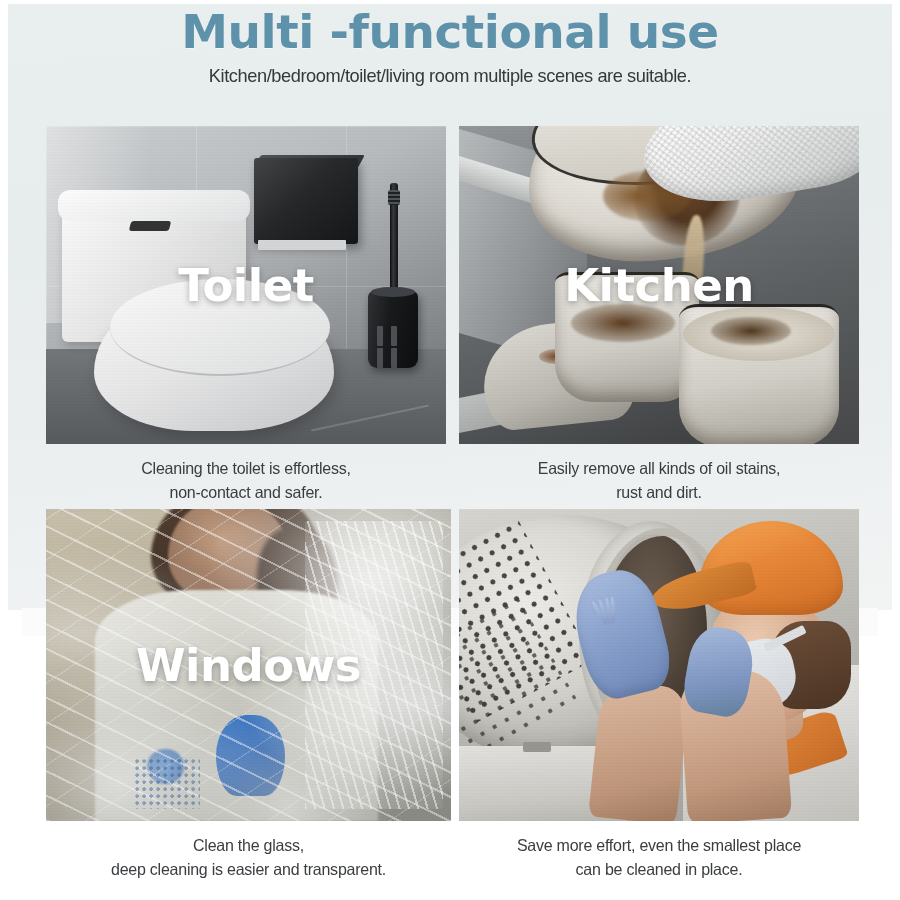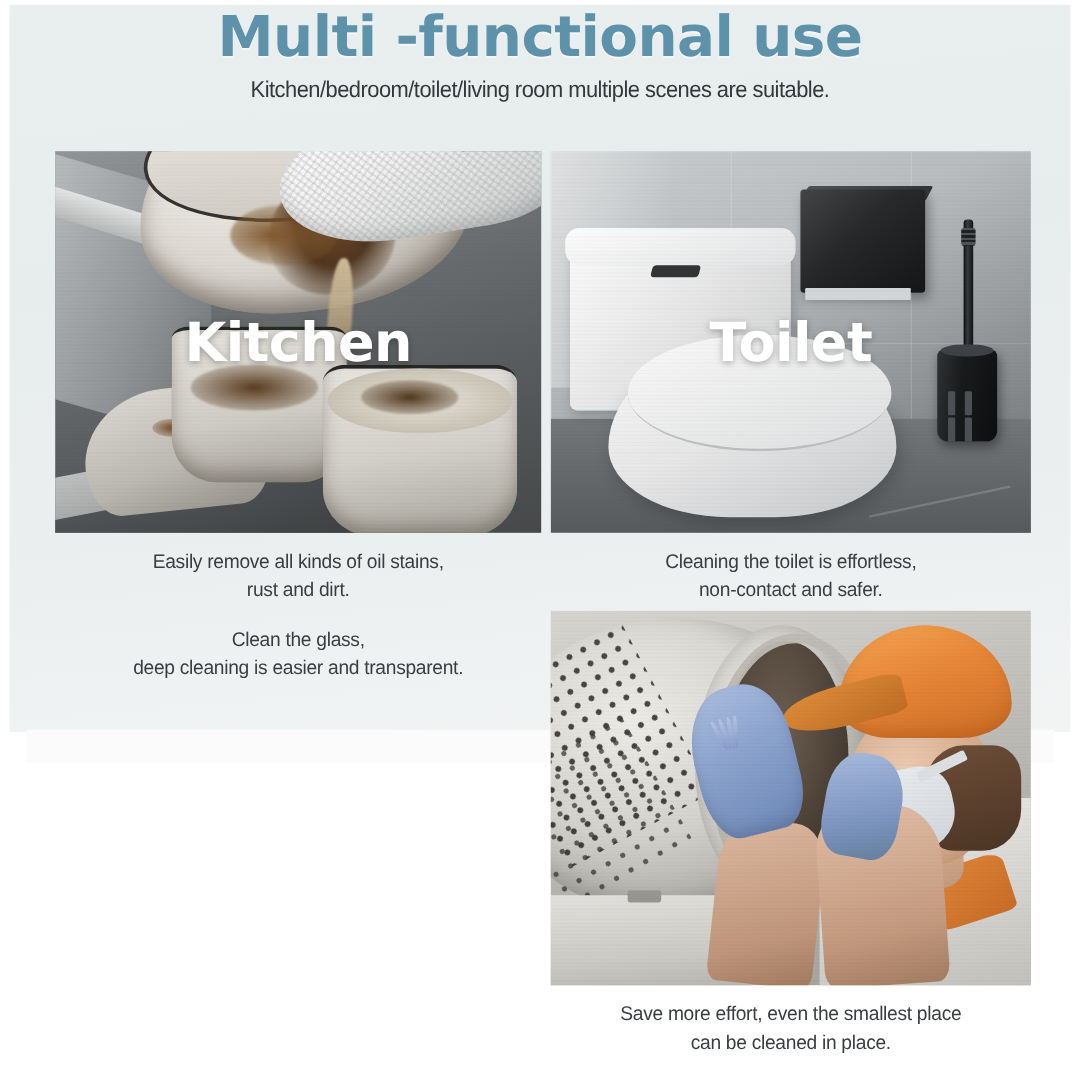--- a/index.html
+++ b/index.html
@@ -337,49 +337,20 @@
   <div class="paper"></div>
   <div class="bottomband"></div>
 
   <div class="header">
     <div class="title">Multi -functional use</div>
     <div class="subtitle">Kitchen/bedroom/toilet/living room multiple scenes are suitable.</div>
   </div>
 
   <div class="grid">
 
-    <div class="cell">
-      <div class="photo kitchen">
-        <div class="k-sinkwall"></div>
-        <div class="k-sinkrim"></div>
-        <div class="k-sinkbottom"></div>
-        <div class="k-sinkbottom2"></div>
-        <div class="k-bowl-big"></div>
-        <div class="k-bowl-rim"></div>
-        <div class="k-grease"></div>
-        <div class="k-grease2"></div>
-        <div class="k-pour"></div>
-        <div class="k-glove"></div>
-        <div class="k-plate"></div>
-        <div class="k-plate-rust"></div>
-        <div class="k-cup1"></div>
-        <div class="k-cup1-stain"></div>
-        <div class="k-cup2"></div>
-        <div class="k-cup2-foam"></div>
-        <div class="k-cup2-dirt"></div>
-        <div class="grain"></div>
-        <div class="soft"></div>
-        <div class="overlay-label">Kitchen</div>
-      </div>
-      <div class="caption">
-        <div>Easily remove all kinds of oil stains,</div>
-        <div>rust and dirt.</div>
-      </div>
-    </div>
-
     <div class="cell right">
       <div class="photo toilet">
         <div class="t-tilegrid"></div>
         <div class="t-wallshadow"></div>
         <div class="t-floor"></div>
         <div class="t-floorline"></div>
         <div class="t-tank"></div>
         <div class="t-tanktop"></div>
         <div class="t-flush"></div>
         <div class="t-bowl"></div>
@@ -398,21 +369,66 @@
         <div class="grain"></div>
         <div class="soft"></div>
         <div class="overlay-label">Toilet</div>
       </div>
       <div class="caption">
         <div>Cleaning the toilet is effortless,</div>
         <div>non-contact and safer.</div>
       </div>
     </div>
 
+    <div class="cell">
+      <div class="photo kitchen">
+        <div class="k-sinkwall"></div>
+        <div class="k-sinkrim"></div>
+        <div class="k-sinkbottom"></div>
+        <div class="k-sinkbottom2"></div>
+        <div class="k-bowl-big"></div>
+        <div class="k-bowl-rim"></div>
+        <div class="k-grease"></div>
+        <div class="k-grease2"></div>
+        <div class="k-pour"></div>
+        <div class="k-glove"></div>
+        <div class="k-plate"></div>
+        <div class="k-plate-rust"></div>
+        <div class="k-cup1"></div>
+        <div class="k-cup1-stain"></div>
+        <div class="k-cup2"></div>
+        <div class="k-cup2-foam"></div>
+        <div class="k-cup2-dirt"></div>
+        <div class="grain"></div>
+        <div class="soft"></div>
+        <div class="overlay-label">Kitchen</div>
+      </div>
+      <div class="caption">
+        <div>Easily remove all kinds of oil stains,</div>
+        <div>rust and dirt.</div>
+      </div>
+    </div>
+
     <div class="cell bottomrow">
+      <div class="photo windows">
+        <div class="w-bg-left"></div>
+        <div class="w-hair"></div>
+        <div class="w-head"></div>
+        <div class="w-hair2"></div>
+        <div class="w-hoodie"></div>
+        <div class="w-glove"></div>
+        <div class="w-glove2"></div>
+        <div class="w-foam"></div>
+        <div class="w-streaks"></div>
+        <div class="w-smear"></div>
+        <div class="w-speckle"></div>
+        <div class="grain"></div>
+        <div class="soft"></div>
+        <div class="overlay-label">Windows</div>
+      </div>
       <div class="caption">
         <div>Clean the glass,</div>
         <div>deep cleaning is easier and transparent.</div>
       </div>
     </div>
 
     <div class="cell right bottomrow">
       <div class="photo appliance">
         <div class="a-drum"></div>
         <div class="a-holes"></div>

